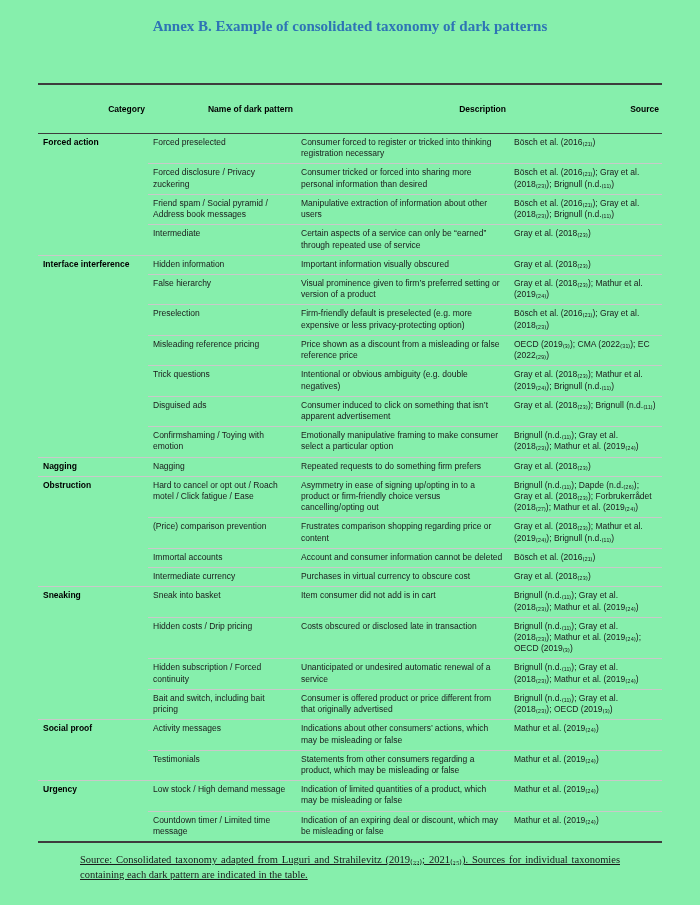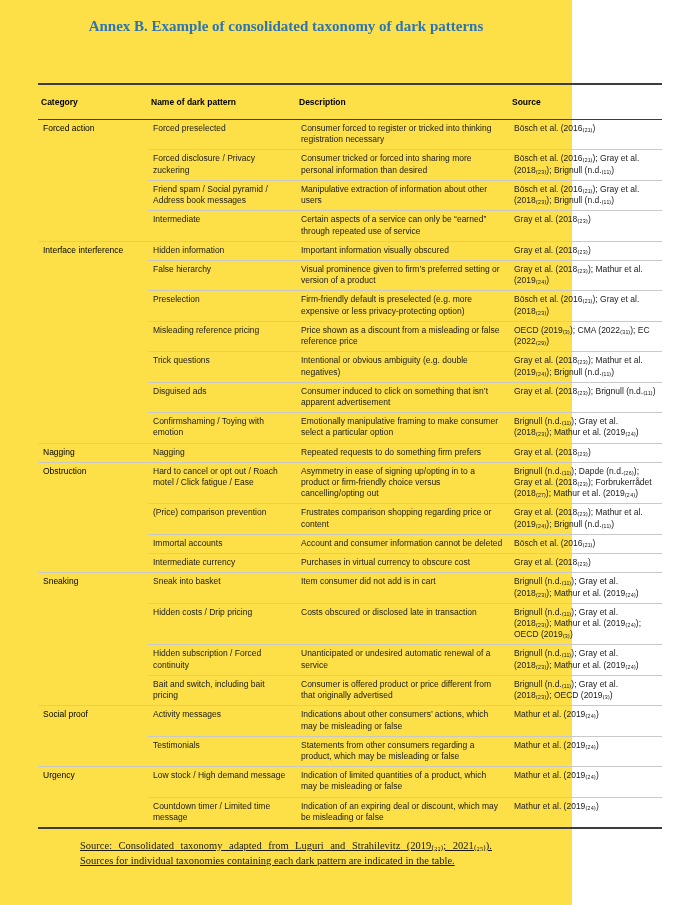--- a/index.html
+++ b/index.html
@@ -5,60 +5,60 @@
   * { margin: 0; padding: 0; box-sizing: border-box; }
   html, body { background: #ffffff; }
   body {
     width: 700px;
     height: 905px;
     font-family: "Liberation Sans", sans-serif;
     color: #1a1a1a;
     overflow: hidden;
   }
   .page {
-    width: 572px;
+    width: 700px;
     height: 905px;
     padding: 12px 38px 0 38px;
-    background: #fde047;
+    background: #86efac;
   }
   .title {
     font-family: "Liberation Serif", serif;
     font-size: 15px;
     font-weight: bold;
     color: #2e74b5;
     text-align: center;
     margin-top: 6px;
   }
   table.taxonomy {
     width: 624px;
     border-collapse: collapse;
     margin-top: 48px;
     border-top: 2px solid #3d3d3d;
     border-bottom: 2px solid #3d3d3d;
     table-layout: fixed;
   }
   th {
     font-size: 8.5px;
     font-weight: bold;
-    text-align: left;
-    padding: 12px 3px;
+    text-align: right;
+    padding: 19px 3px;
     border-bottom: 1px solid #3d3d3d;
     color: #000;
   }
   td {
     font-size: 8.5px;
     line-height: 1.32;
     vertical-align: top;
     text-align: left;
     padding: 3px 5px 4px 5px;
     border-bottom: 1px solid #c9c9c9;
     color: #1a1a1a;
   }
   td.category-cell {
-    font-weight: normal;
+    font-weight: bold;
     color: #000;
   }
   .footnote {
     font-family: "Liberation Serif", serif;
     font-size: 10.5px;
     line-height: 1.45;
     text-align: justify;
     margin: 9px 42px 0 42px;
     color: #1a1a1a;
     text-decoration: underline;

